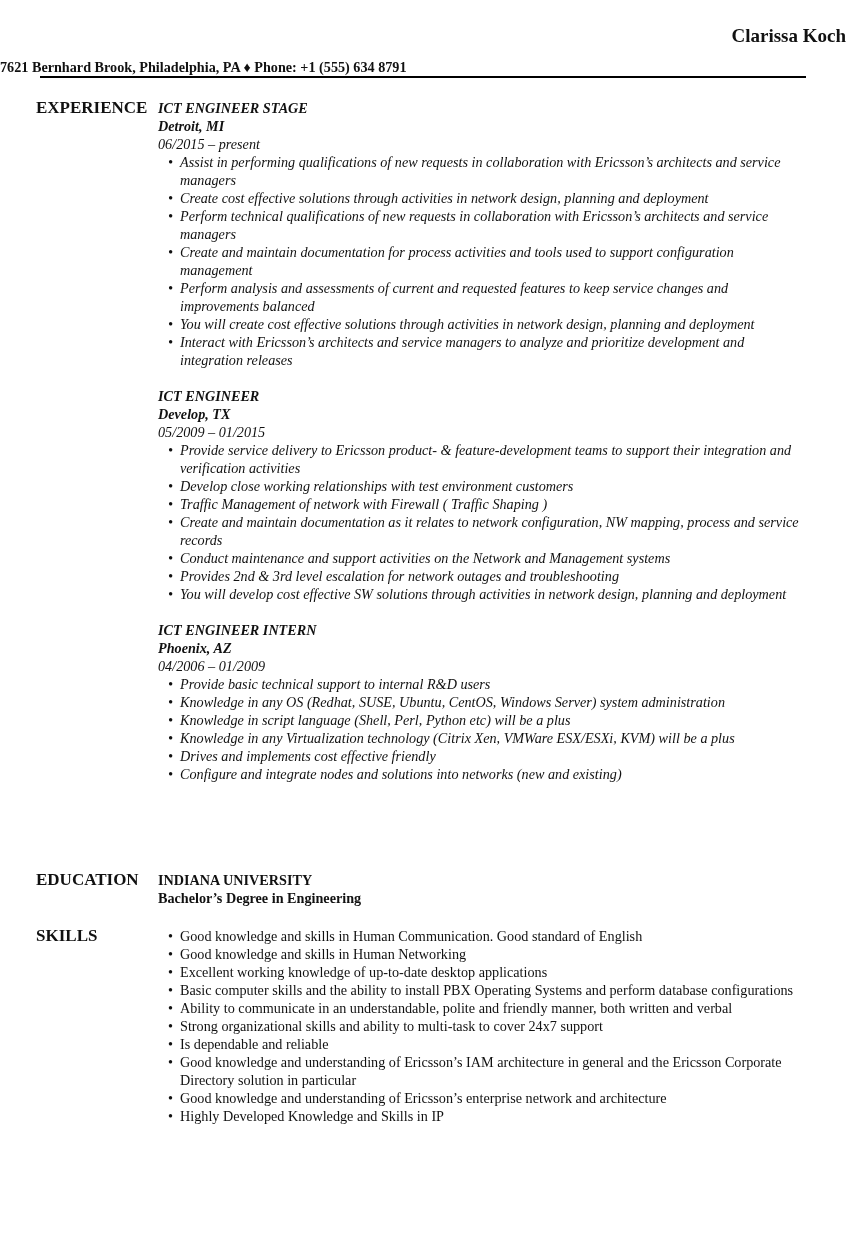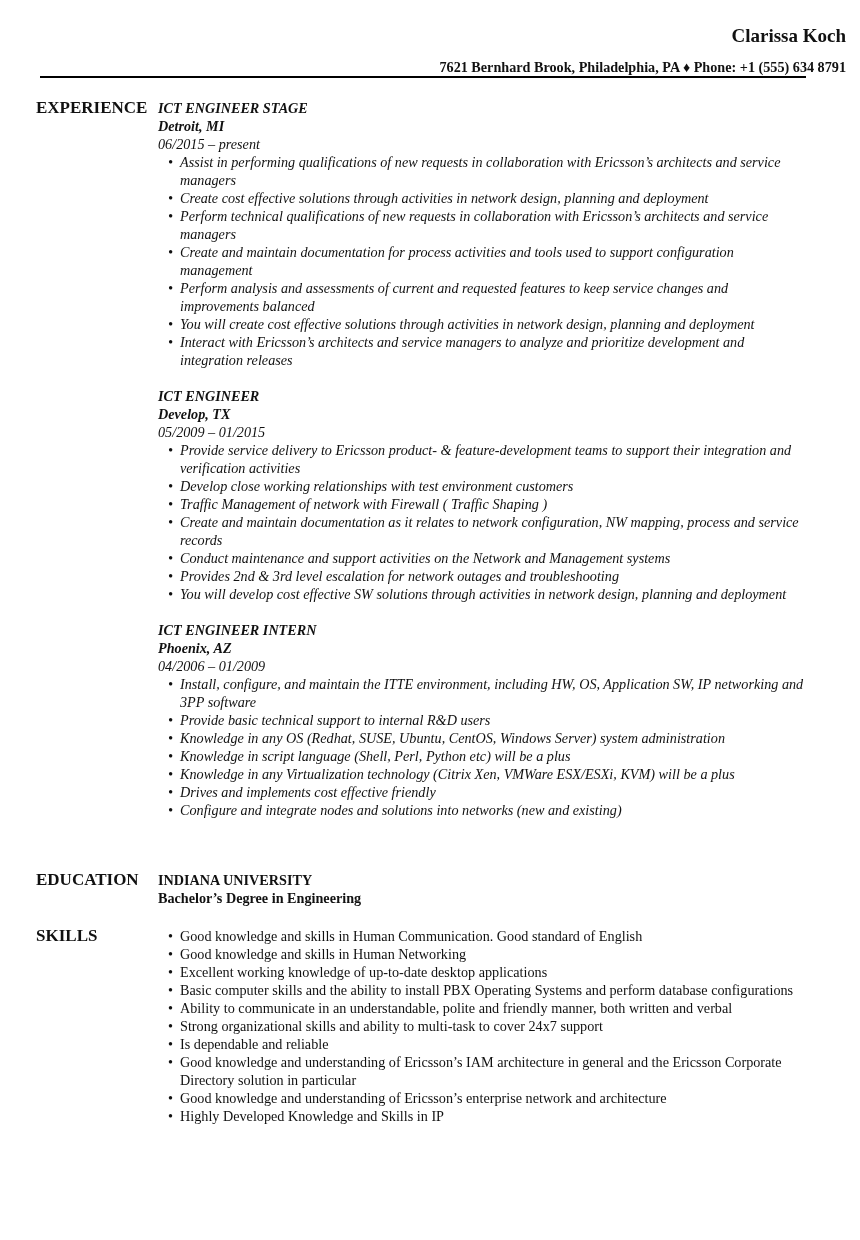--- a/index.html
+++ b/index.html
@@ -6,21 +6,21 @@
     body {
       width: 860px; height: 1240px; position: relative; overflow: hidden;
       font-family: "Liberation Serif", "DejaVu Serif", serif;
       color: #111111; font-size: 14.2px; line-height: 18px;
     }
     .header-name {
       position: absolute; top: 24px; left: 0; width: 846px; text-align: right;
       font-weight: bold; font-size: 19px; line-height: 24px;
     }
     .header-contact {
-      position: absolute; top: 58px; left: 0; width: 846px; text-align: right;
+      position: absolute; top: 58px; left: 0; width: 846px; text-align: left;
       font-weight: bold; font-size: 14.2px; line-height: 18px;
     }
     .rule {
       position: absolute; top: 76px; left: 40px; width: 766px; height: 2px; background: #000;
     }
     .section { position: absolute; left: 0; width: 860px; }
     .section-label {
       position: absolute; left: 36px; top: 0; font-weight: bold; font-size: 17px;
     }
     .section-body { position: absolute; left: 158px; top: 0; width: 650px; }
@@ -72,21 +72,20 @@
           <li>Provides 2nd &amp; 3rd level escalation for network outages and troubleshooting</li>
           <li>You will develop cost effective SW solutions through activities in network design, planning and deployment</li>
         </ul>
       </div>
 
       <div class="job">
         <div class="job-title">ICT ENGINEER INTERN</div>
         <div class="job-location">Phoenix, AZ</div>
         <div class="job-dates">04/2006 – 01/2009</div>
         <ul class="bullets">
-          <li>Install, configure, and maintain the ITTE environment, including HW, OS, Application SW, IP networking and 3PP software</li>
           <li>Provide basic technical support to internal R&amp;D users</li>
           <li>Knowledge in any OS (Redhat, SUSE, Ubuntu, CentOS, Windows Server) system administration</li>
           <li>Knowledge in script language (Shell, Perl, Python etc) will be a plus</li>
           <li>Knowledge in any Virtualization technology (Citrix Xen, VMWare ESX/ESXi, KVM) will be a plus</li>
           <li>Drives and implements cost effective friendly</li>
           <li>Configure and integrate nodes and solutions into networks (new and existing)</li>
         </ul>
       </div>
 
     </div>

